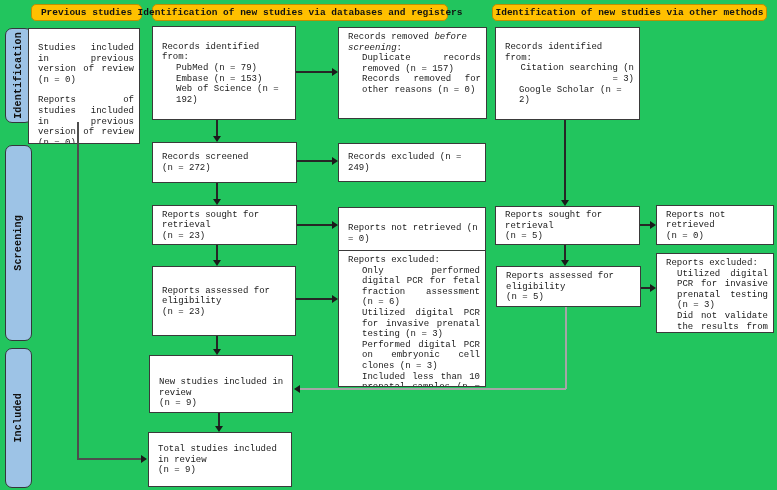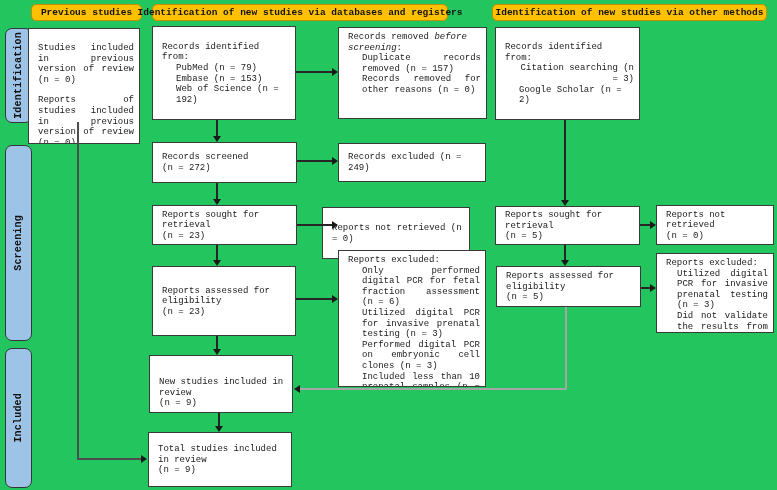--- a/index.html
+++ b/index.html
@@ -93,21 +93,21 @@
 
   <div class="box center" style="left:338px; top:143px; width:148px; height:39px;">
     <div>Records excluded (n = 249)</div>
   </div>
 
   <div class="box center" style="left:152px; top:205px; width:145px; height:40px;">
     <div>Reports sought for retrieval</div>
     <div>(n = 23)</div>
   </div>
 
-  <div class="box center" style="left:322px; top:207px; width:148px; height:52px;">
+  <div class="box center" style="left:338px; top:207px; width:148px; height:52px;">
     <div>Reports not retrieved (n = 0)</div>
   </div>
 
   <div class="box center" style="left:152px; top:266px; width:144px; height:70px;">
     <div>Reports assessed for eligibility</div>
     <div>(n = 23)</div>
   </div>
 
   <div class="box" style="left:338px; top:250px; width:148px; height:137px;">
     <div class="bx-head">Reports excluded:</div>

